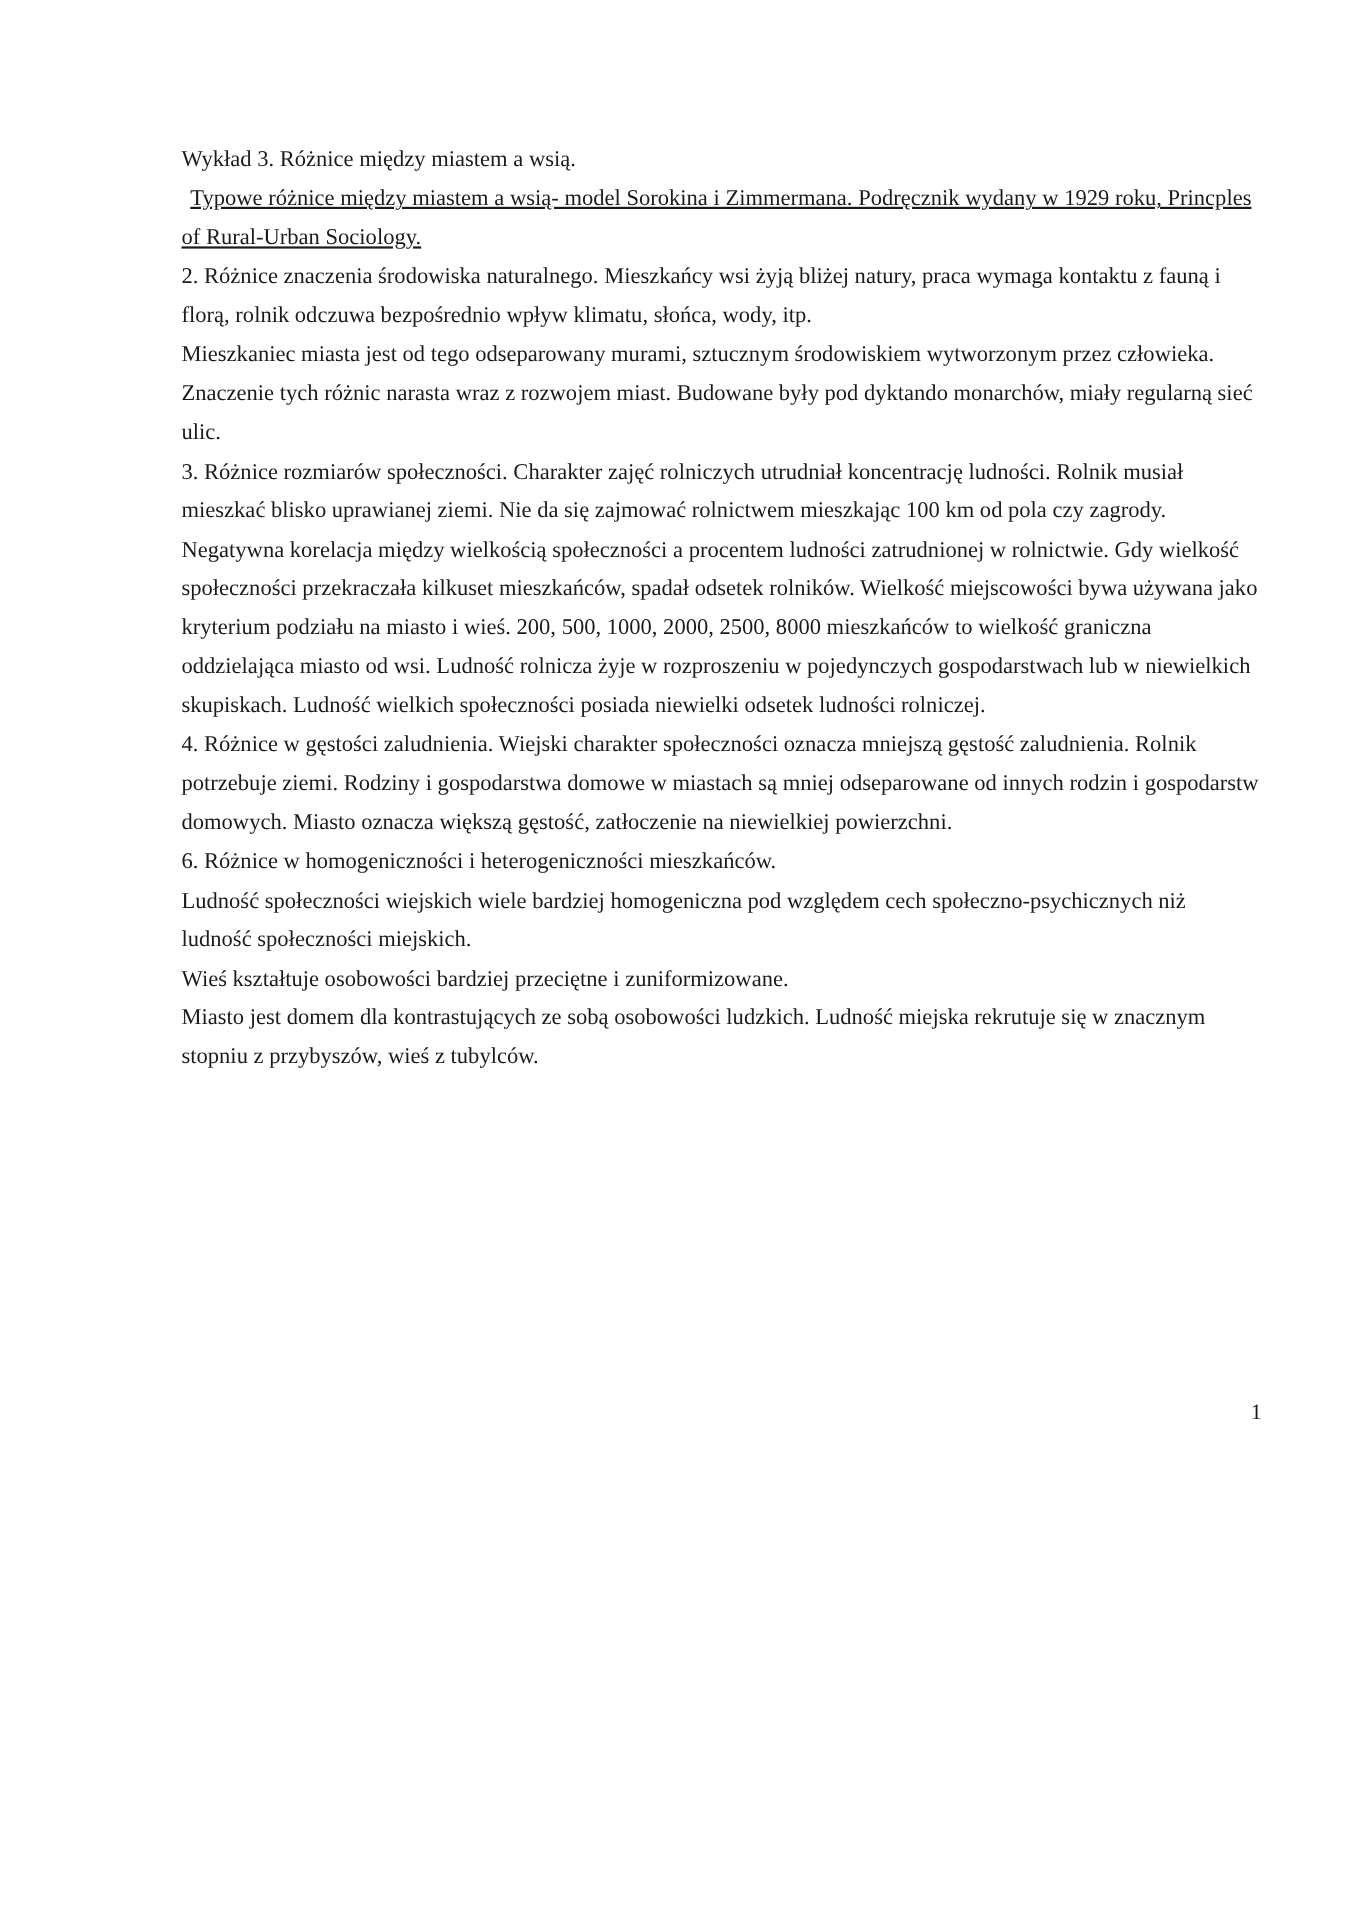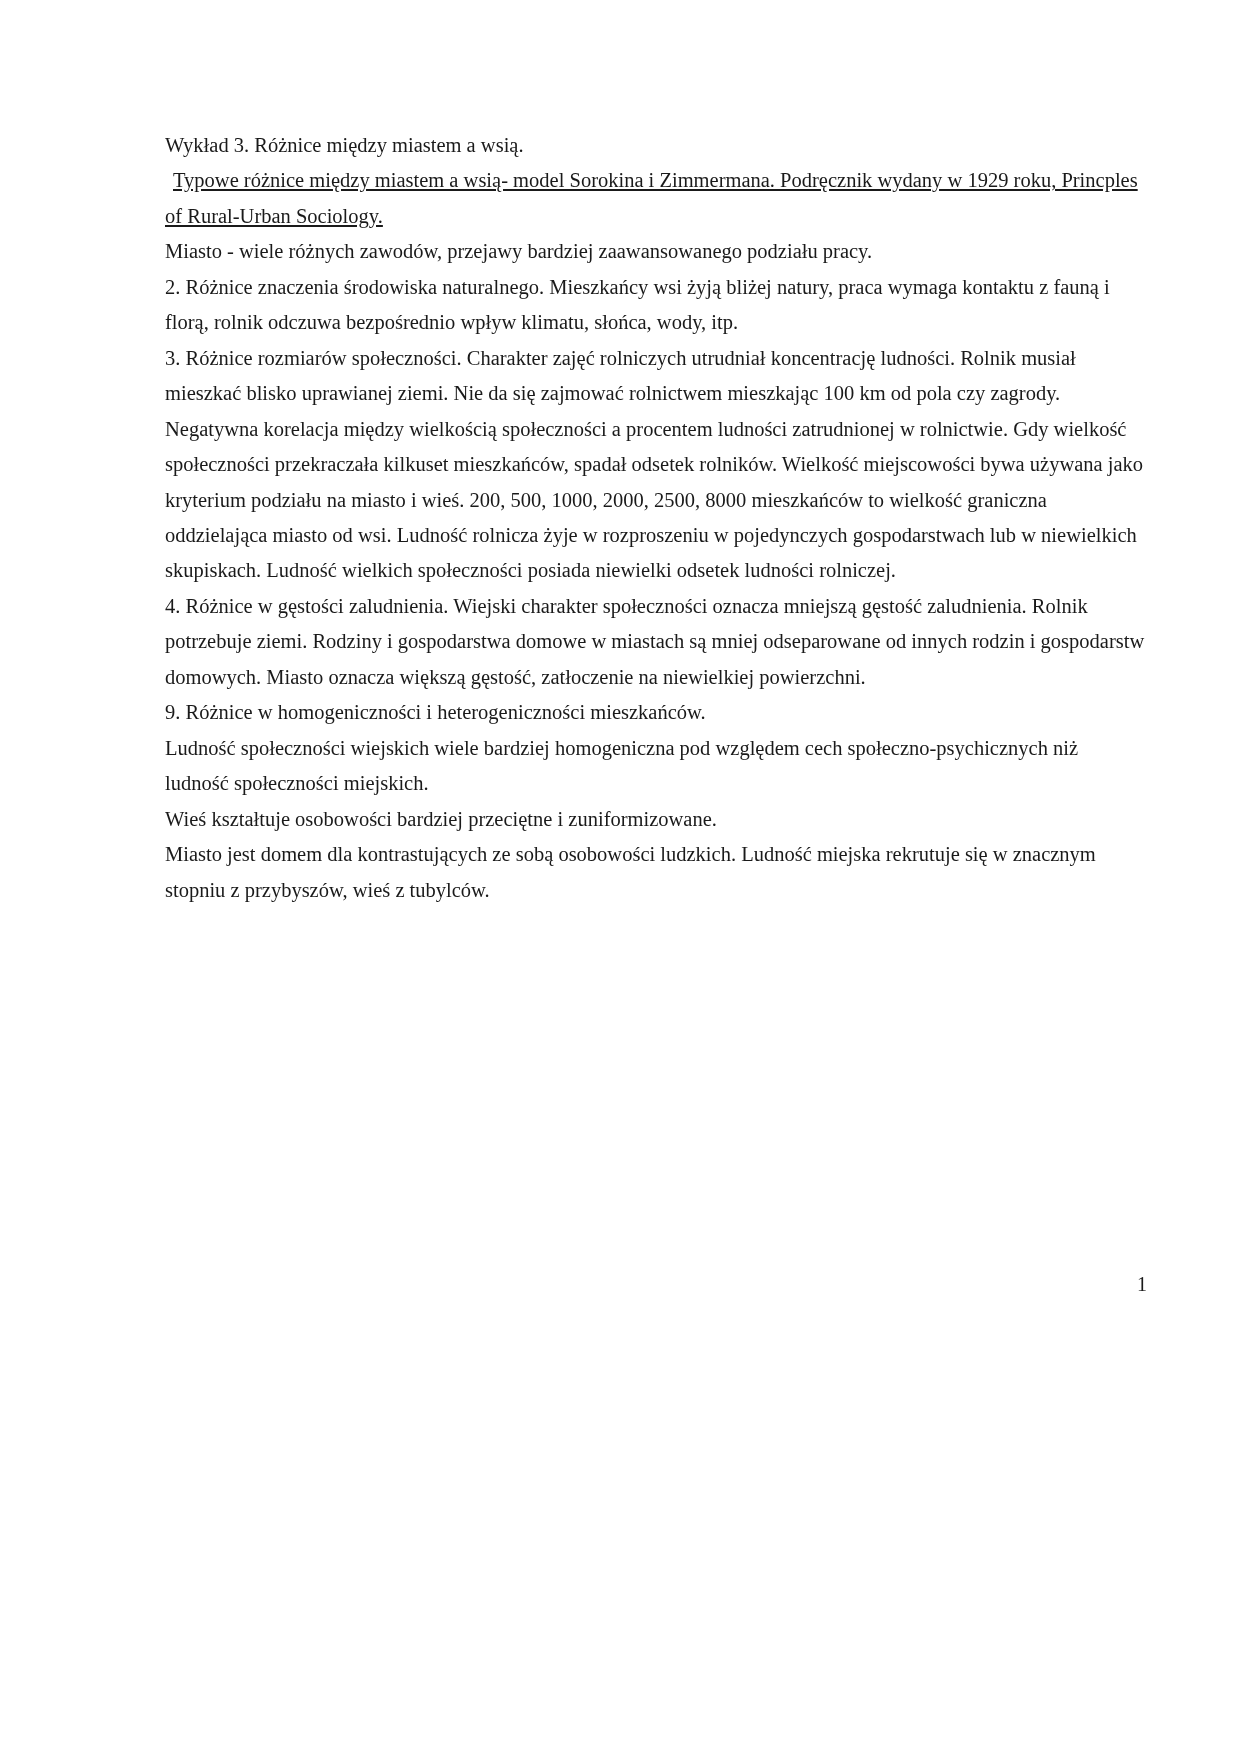--- a/index.html
+++ b/index.html
@@ -45,23 +45,23 @@
     color: #1a1a1a;
   }
 </style>
 </head>
 <body>
 
 <div class="page">
   <div class="doc-body">
     <p class="para">Wykład 3. Różnice między miastem a wsią.</p>
     <p class="para indent-small">Typowe różnice między miastem a wsią- model Sorokina i Zimmermana. Podręcznik wydany w 1929 roku, Princples of Rural-Urban Sociology.</p>
-    <p class="para">Miasto - wiele różnych zawodów, przejawy bardziej zaawansowanego podziału pracy.</p>
     <p class="para">2. Różnice znaczenia środowiska naturalnego. Mieszkańcy wsi żyją bliżej natury, praca wymaga kontaktu z fauną i florą, rolnik odczuwa bezpośrednio wpływ klimatu, słońca, wody, itp.</p>
+    <p class="para">Mieszkaniec miasta jest od tego odseparowany murami, sztucznym środowiskiem wytworzonym przez człowieka. Znaczenie tych różnic narasta wraz z rozwojem miast. Budowane były pod dyktando monarchów, miały regularną sieć ulic.</p>
     <p class="para">3. Różnice rozmiarów społeczności. Charakter zajęć rolniczych utrudniał koncentrację ludności. Rolnik musiał mieszkać blisko uprawianej ziemi. Nie da się zajmować rolnictwem mieszkając 100 km od pola czy zagrody. Negatywna korelacja między wielkością społeczności a procentem ludności zatrudnionej w rolnictwie. Gdy wielkość społeczności przekraczała kilkuset mieszkańców, spadał odsetek rolników. Wielkość miejscowości bywa używana jako kryterium podziału na miasto i wieś. 200, 500, 1000, 2000, 2500, 8000 mieszkańców to wielkość graniczna oddzielająca miasto od wsi. Ludność rolnicza żyje w rozproszeniu w pojedynczych gospodarstwach lub w niewielkich skupiskach. Ludność wielkich społeczności posiada niewielki odsetek ludności rolniczej.</p>
     <p class="para">4. Różnice w gęstości zaludnienia. Wiejski charakter społeczności oznacza mniejszą gęstość zaludnienia. Rolnik potrzebuje ziemi. Rodziny i gospodarstwa domowe w miastach są mniej odseparowane od innych rodzin i gospodarstw domowych. Miasto oznacza większą gęstość, zatłoczenie na niewielkiej powierzchni.</p>
-    <p class="para">9. Różnice w homogeniczności i heterogeniczności mieszkańców.</p>
+    <p class="para">6. Różnice w homogeniczności i heterogeniczności mieszkańców.</p>
     <p class="para">Ludność społeczności wiejskich wiele bardziej homogeniczna pod względem cech społeczno-psychicznych niż ludność społeczności miejskich.</p>
     <p class="para">Wieś kształtuje osobowości bardziej przeciętne i zuniformizowane.</p>
     <p class="para">Miasto jest domem dla kontrastujących ze sobą osobowości ludzkich. Ludność miejska rekrutuje się w znacznym stopniu z przybyszów, wieś z tubylców.</p>
   </div>
   <div class="page-number">1</div>
 </div>
 
 </body></html>

